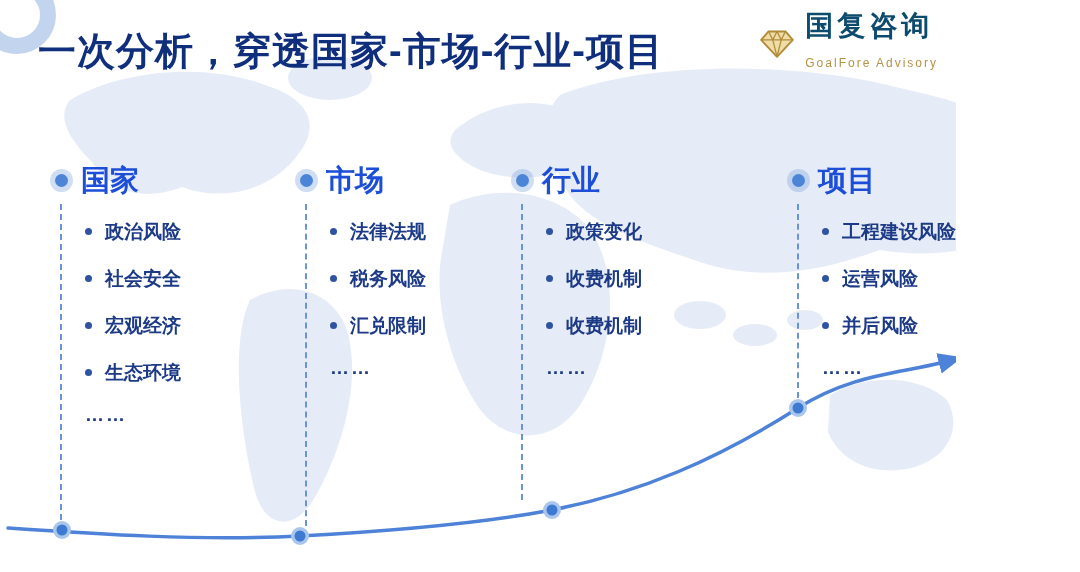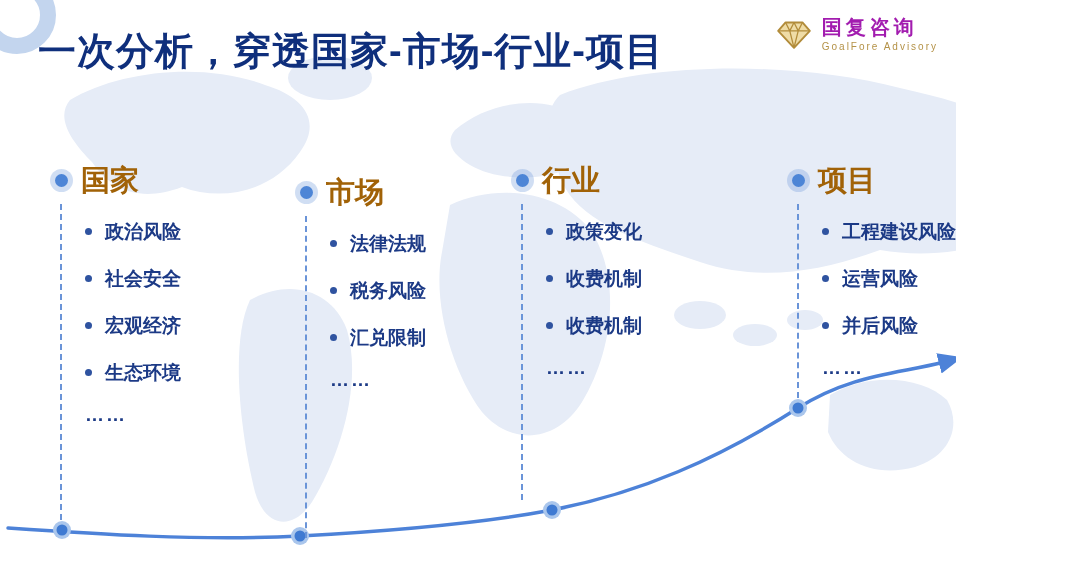--- a/index.html
+++ b/index.html
@@ -15,35 +15,35 @@
     border-radius:50%; border:16px solid #c3d5ee; z-index:1; }
 
   
   .page-title { position:absolute; left:38px; top:26px; font-size:38px; font-weight:800;
     color:#0f2f7c; letter-spacing:1px; z-index:3; white-space:nowrap; }
 
   
   .logo { position:absolute; right:18px; top:14px; display:flex; align-items:center; gap:9px; z-index:3; }
   .logo-gem { width:38px; height:38px; }
   .logo-text { display:flex; flex-direction:column; }
-  .logo-name { font-family:"Liberation Serif","DejaVu Serif",serif; font-size:20px; font-weight:700;
-    color:#a21caf; letter-spacing:4px; line-height:24px; }
-  .logo-sub { font-size:10px; color:#b49247; letter-spacing:2px; margin-top:2px; }
+  .logo-name { font-family:"Liberation Serif","DejaVu Serif",serif; font-size:28px; font-weight:700;
+    color:#0c4a6e; letter-spacing:4px; line-height:24px; }
+  .logo-sub { font-size:12px; color:#b49247; letter-spacing:2px; margin-top:18px; }
 
   
   .column { position:absolute; top:162px; width:250px; z-index:2; }
   .col-1 { left:55px; }
-  .col-2 { left:300px;margin-top:12px; }
+  .col-2 { left:300px; }
   .col-3 { left:516px; }
   .col-4 { left:792px; }
 
   .col-header { display:flex; align-items:center; gap:13px; height:36px; }
   .node { width:13px; height:13px; border-radius:50%; background:#4d85d6; flex:0 0 13px;
     box-shadow:0 0 0 5px rgba(120,160,220,.35); }
-  .col-title { font-size:29px; font-weight:800; color:#a16207; line-height:36px; }
+  .col-title { font-size:29px; font-weight:800; color:#1d4ed8; line-height:36px; }
 
   .rail { position:absolute; left:5px; top:42px; width:0; border-left:2px dashed #6a94d8; }
   .rail-1 { height:316px; }
   .rail-2 { height:322px; }
   .rail-3 { height:296px; }
   .rail-4 { height:194px; }
 
   .items { list-style:none; margin-top:10px; padding-left:30px; }
   .item { display:flex; align-items:center; gap:13px; height:47px; font-size:19px;
     font-weight:600; color:#1c3a86; white-space:nowrap; }

